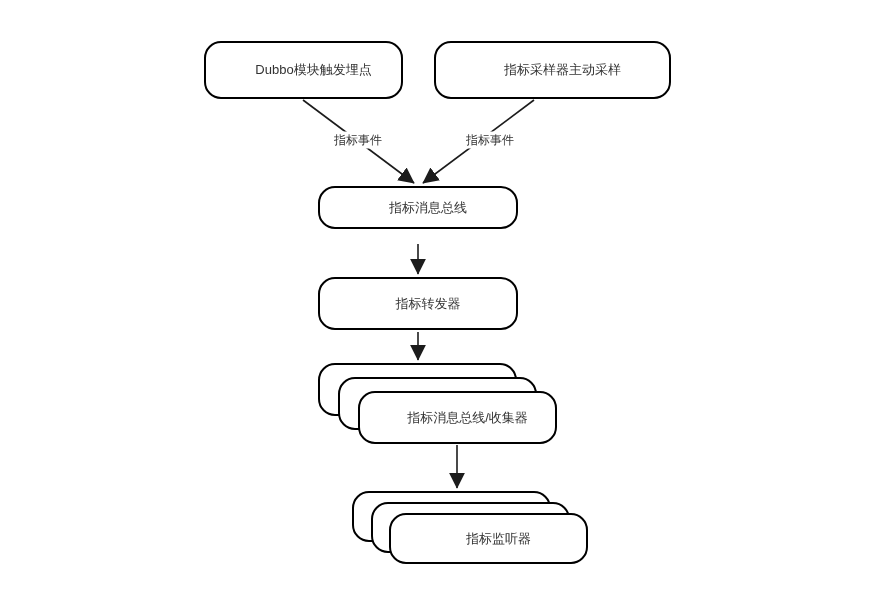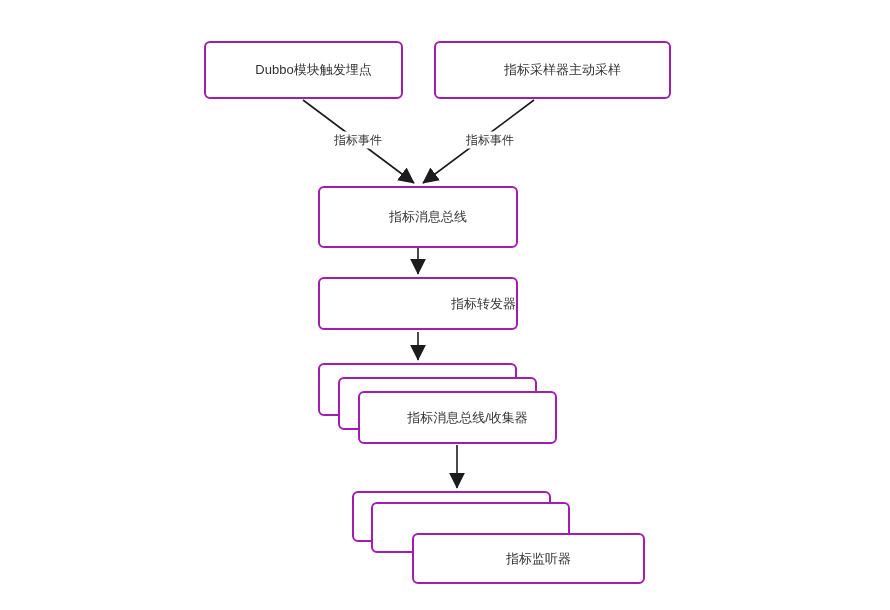--- a/index.html
+++ b/index.html
@@ -20,22 +20,22 @@
     left: 0;
     top: 0;
     width: 890px;
     height: 610px;
     z-index: 1;
   }
   .node {
     position: absolute;
     box-sizing: border-box;
     background: #ffffff;
-    border: 2px solid #a21caf;
-    border-radius: 6px;
+    border: 2px solid #000000;
+    border-radius: 17px;
     display: flex;
     align-items: center;
     justify-content: center;
     font-size: 13px;
     color: #333333;
     z-index: 2;
     text-align: center;
     line-height: 1.2;
     padding-left: 20px;
   }
@@ -74,33 +74,33 @@
     <span>Dubbo模块触发埋点</span>
   </div>
 
   <div class="node" style="left:434px; top:41px; width:237px; height:58px;">
     <span>指标采样器主动采样</span>
   </div>
 
   <span class="edge-label" style="left:358px; top:140px;">指标事件</span>
   <span class="edge-label" style="left:490px; top:140px;">指标事件</span>
 
-  <div class="node" style="left:318px; top:186px; width:200px; height:62px;">
+  <div class="node" style="left:318px; top:186px; width:200px; height:43px;">
     <span>指标消息总线</span>
   </div>
 
-  <div class="node" style="left:318px; top:277px; width:200px; height:53px;justify-content:flex-end;">
+  <div class="node" style="left:318px; top:277px; width:200px; height:53px;">
     <span>指标转发器</span>
   </div>
 
   <div class="node" style="left:318px; top:363px; width:199px; height:53px;"></div>
   <div class="node" style="left:338px; top:377px; width:199px; height:53px;"></div>
   <div class="node" style="left:358px; top:391px; width:199px; height:53px;">
     <span>指标消息总线/收集器</span>
   </div>
 
   <div class="node" style="left:352px; top:491px; width:199px; height:51px;"></div>
   <div class="node" style="left:371px; top:502px; width:199px; height:51px;"></div>
-  <div class="node" style="left:412px; top:513px; width:233px; height:51px;margin-top:20px;">
+  <div class="node" style="left:389px; top:513px; width:199px; height:51px;">
     <span>指标监听器</span>
   </div>
 
 </div>
 
 </body></html>

